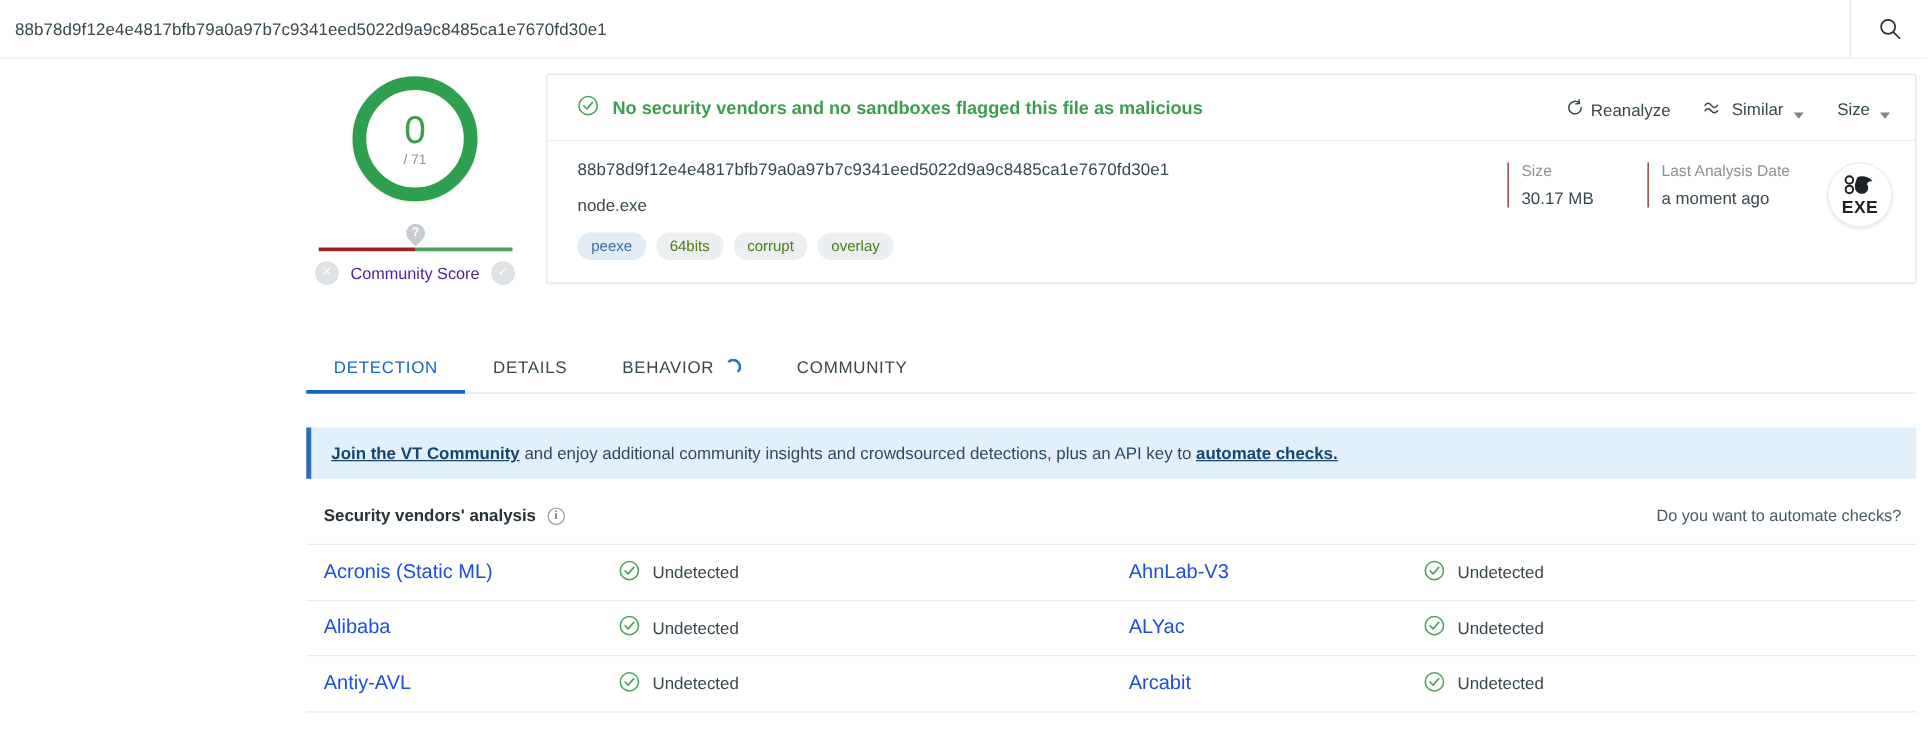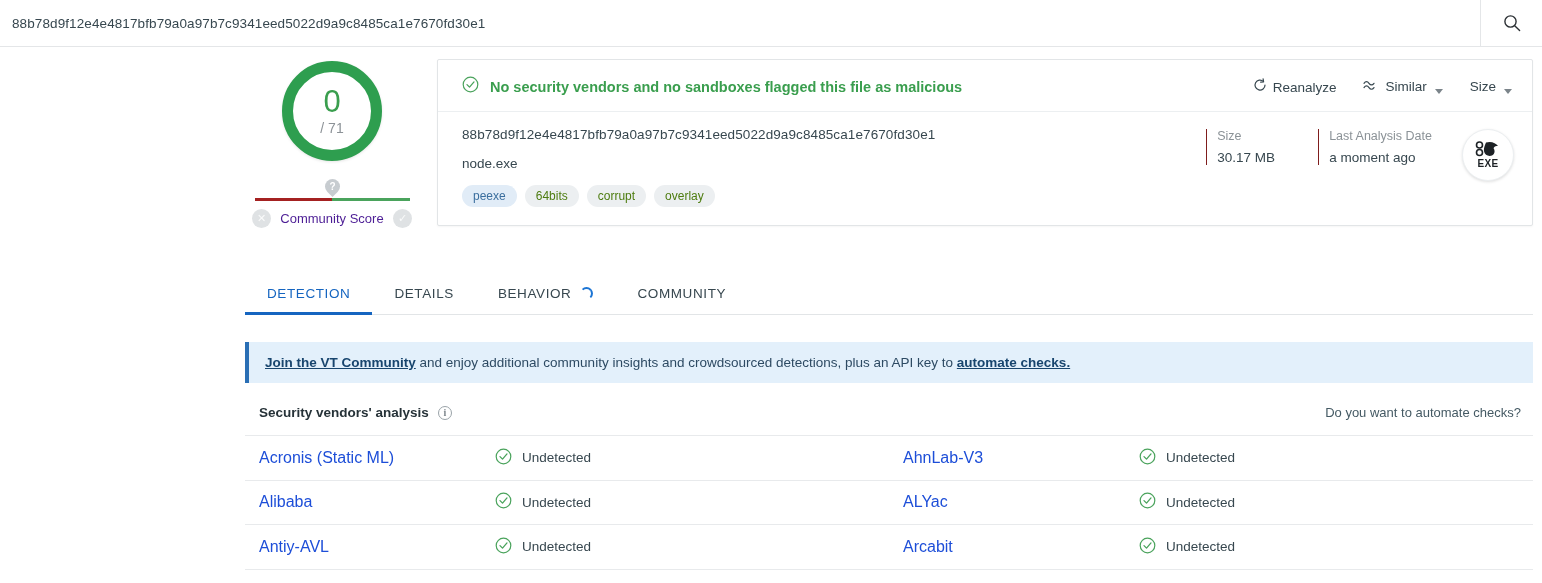--- a/index.html
+++ b/index.html
@@ -72,21 +72,21 @@
     background: #fff;
     box-shadow: 0 1px 3px rgba(0,0,0,.10);
   }
   .gauge-num {
     font-size: 31px;
     line-height: 1;
     color: #3a9e4e;
     font-weight: 400;
   }
   .gauge-total {
-    font-size: 14px;
+    font-size: 11px;
     color: #8c9297;
     margin-top: 3px;
   }
   .pin {
     margin-top: 18px;
     width: 15px; height: 15px;
     position: relative;
   }
   .pin-body {
     width: 15px; height: 15px;
@@ -206,21 +206,21 @@
     width: 52px; height: 52px;
     border-radius: 50%;
     background: #fff;
     border: 1px solid #eceff1;
     box-shadow: 0 1px 3px rgba(0,0,0,.13);
     display: flex; flex-direction: column;
     align-items: center; justify-content: center;
     flex: 0 0 52px;
   }
   .ftype-label {
-    font-size: 10px; font-weight: bold; color: #1d2226;
+    font-size: 14px; font-weight: bold; color: #1d2226;
     letter-spacing: .4px; margin-top: 1px;
   }
 
   
   .tabs {
     display: flex;
     align-items: flex-end;
     gap: 0;
     margin-top: 48px;
     border-bottom: 1px solid #e2e5e7;

